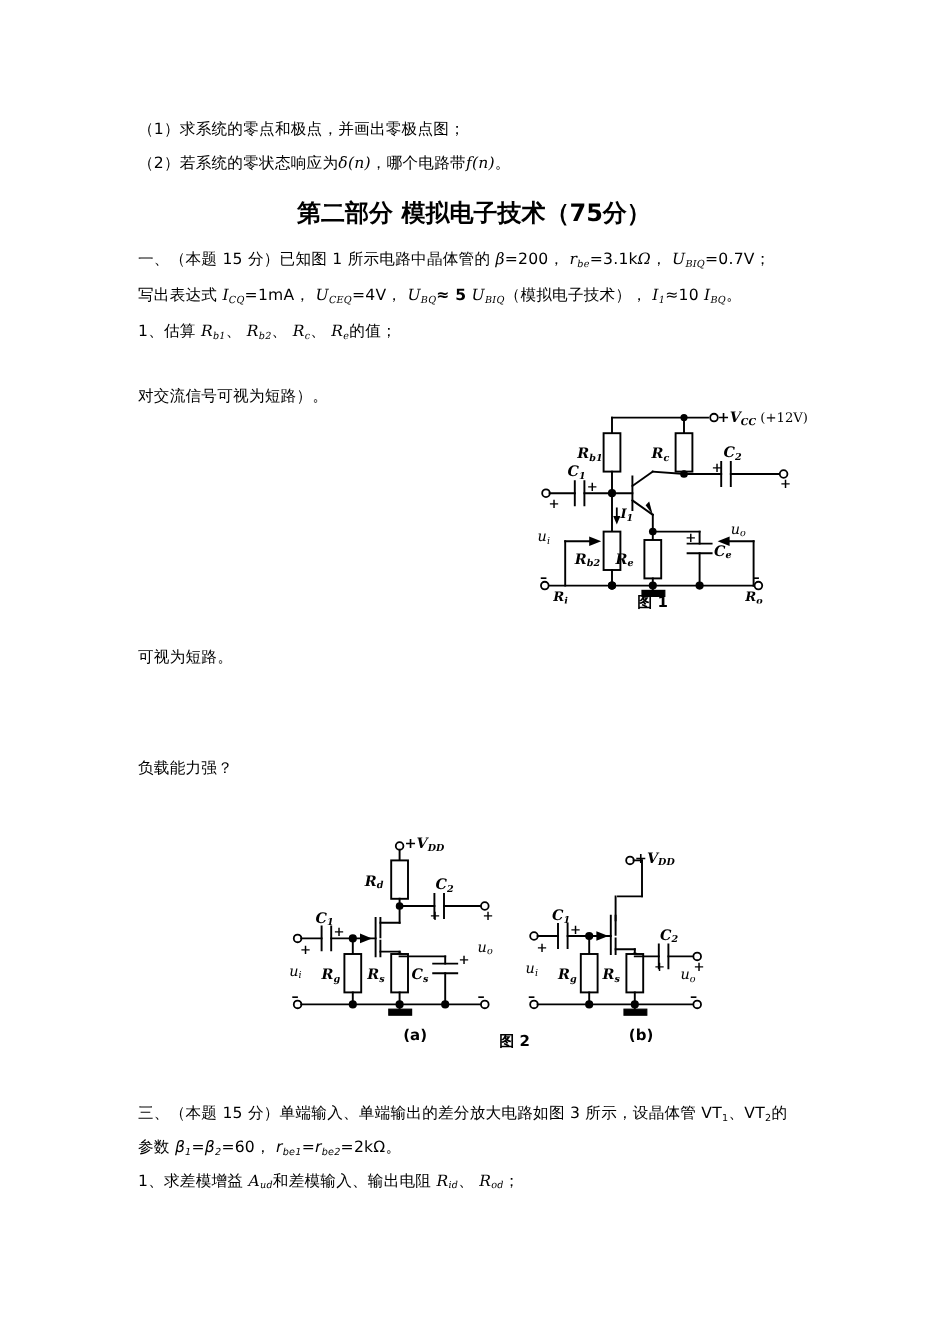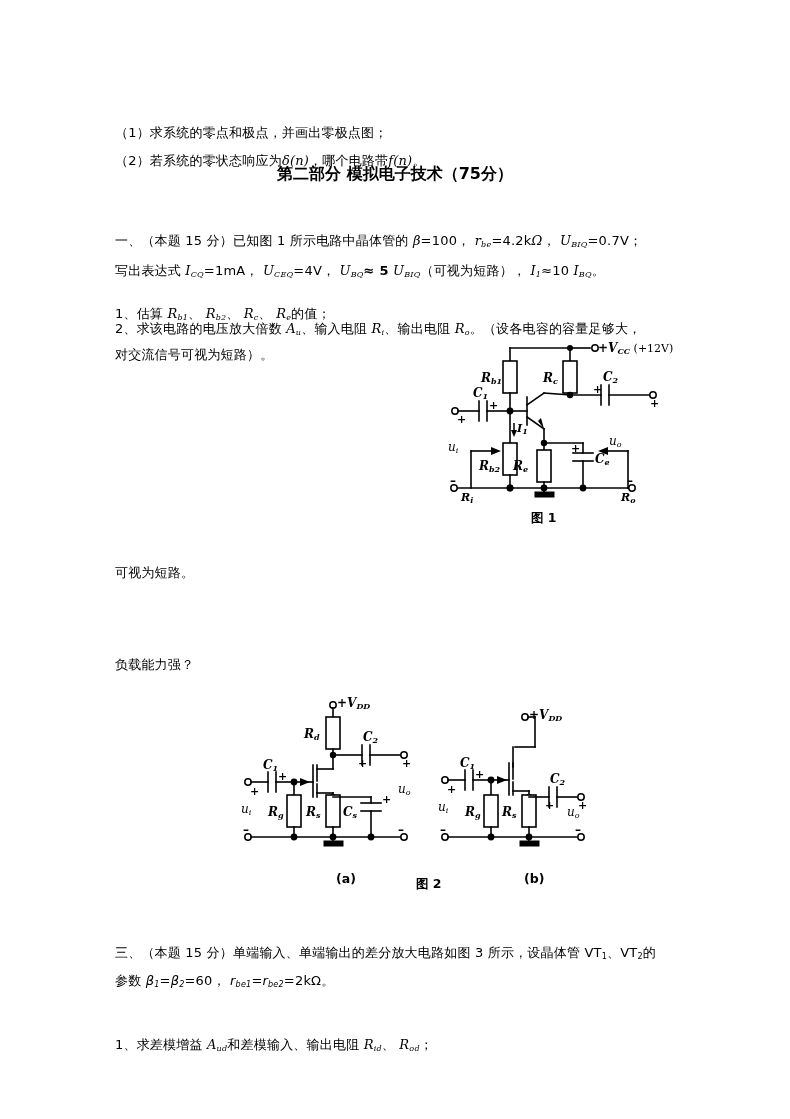--- a/index.html
+++ b/index.html
@@ -13,41 +13,40 @@
   }
   .page { position:absolute; left:0; top:0; width:790px; height:1119px; }
 
   .line {
     position:absolute;
     font-size:13.5px;
     line-height:18px;
     white-space:nowrap;
     letter-spacing:0.2px;
   }
-  .cn { font-family:"DejaVu Sans", sans-serif; font-size:13px;margin-top:24px; }
+  .cn { font-family:"DejaVu Sans", sans-serif; font-size:13px; }
   .bi { font-style:italic; font-weight:normal; font-family:"DejaVu Serif", serif; }
   .b  { font-weight:bold; }
   sub { font-size:0.62em; vertical-align:-0.28em; }
 
   .center-title {
     position:absolute;
     width:790px; text-align:center;
     font-family:"DejaVu Sans", sans-serif;
     font-weight:bold;
-    font-size:16px;
+    font-size:20px;
   }
 
   .fig { position:absolute; }
   .cap {
     position:absolute;
     font-family:"DejaVu Sans", sans-serif;
     font-size:12.5px;
     font-weight:bold;
     white-space:nowrap;
-    margin-top:16px;
   }
   svg { display:block; }
   svg text { font-family:"DejaVu Serif", serif; }
 </style>
 </head>
 <body>
 
 <div class="page">
 
   <div class="line cn" style="left:115px; top:100px;">
@@ -57,49 +56,43 @@
   <div class="line cn" style="left:115px; top:128px;">
     <span>（2）若系统的零状态响应为</span><span class="bi">δ(n)</span><span>，哪个电路带</span><span class="bi">f(n)</span><span>。</span>
   </div>
 
   <div class="center-title" style="top:164px;">
     <span>第二部分  模拟电子技术（75分）</span>
   </div>
 
   <div class="line cn" style="left:115px; top:208px;">
     <span>一、（本题 15 分）已知图 1 所示电路中晶体管的</span>
-    <span class="bi">β</span><span>=100，</span>
-    <span class="bi">r</span><sub class="bi">be</sub><span>=4.2k</span><span class="bi">Ω</span><span>，</span>
+    <span class="bi">β</span><span>=200，</span>
+    <span class="bi">r</span><sub class="bi">be</sub><span>=3.1k</span><span class="bi">Ω</span><span>，</span>
     <span class="bi">U</span><sub class="bi">BIQ</sub><span>=0.7V；</span>
   </div>
 
   <div class="line cn" style="left:115px; top:238px;">
     <span>写出表达式</span>
     <span class="bi">I</span><sub class="bi">CQ</sub><span>=1mA，</span>
     <span class="bi">U</span><sub class="bi">CEQ</sub><span>=4V，</span>
     <span class="bi">U</span><sub class="bi">BQ</sub><span class="b">≈ 5</span>
-    <span class="bi">U</span><sub class="bi">BIQ</sub><span>（可视为短路），</span>
+    <span class="bi">U</span><sub class="bi">BIQ</sub><span>（模拟电子技术），</span>
     <span class="bi">I</span><sub class="bi">1</sub><span>≈10</span>
     <span class="bi">I</span><sub class="bi">BQ</sub><span>。</span>
   </div>
 
-  <div class="line cn" style="left:115px; top:281px;text-align:right;">
+  <div class="line cn" style="left:115px; top:268px;text-align:right;">
     <span>1、估算</span>
     <span class="bi">R</span><sub class="bi">b1</sub><span>、</span>
     <span class="bi">R</span><sub class="bi">b2</sub><span>、</span>
     <span class="bi">R</span><sub class="bi">c</sub><span>、</span>
     <span class="bi">R</span><sub class="bi">e</sub><span>的值；</span>
   </div>
 
-  <div class="line cn" style="left:115px; top:296px;">
-    <span>2、求该电路的电压放大倍数</span>
-    <span class="bi">A</span><sub class="bi">u</sub><span>、输入电阻</span>
-    <span class="bi">R</span><sub class="bi">i</sub><span>、输出电阻</span>
-    <span class="bi">R</span><sub class="bi">o</sub><span>。（设各电容的容量足够大，</span>
-  </div>
   <div class="line cn" style="left:115px; top:322px;">
     <span>对交流信号可视为短路）。</span>
   </div>
 
   <div class="fig" style="left:443px; top:333px;">
     <svg width="255" height="170" viewBox="0 0 255 170">
       <g stroke="#000" stroke-width="1.6" fill="none" stroke-linecap="square">
 
         <line x1="67" y1="15" x2="127" y2="15"></line>
         <line x1="127" y1="15" x2="147" y2="15"></line>
@@ -385,20 +378,20 @@
   </div>
 
   <div class="line cn" style="left:115px; top:920px;">
     <span>三、（本题 15 分）单端输入、单端输出的差分放大电路如图 3 所示，设晶体管 VT</span><sub>1</sub><span>、VT</span><sub>2</sub><span>的</span>
   </div>
 
   <div class="line cn" style="left:115px; top:948px;">
     <span>参数 </span><span style="font-style:italic">β</span><sub style="font-style:italic">1</sub><span>=</span><span style="font-style:italic">β</span><sub style="font-style:italic">2</sub><span>=60， </span><span style="font-style:italic">r</span><sub style="font-style:italic">be1</sub><span>=</span><span style="font-style:italic">r</span><sub style="font-style:italic">be2</sub><span>=2kΩ。</span>
   </div>
 
-  <div class="line cn" style="left:115px; top:1012px;">
+  <div class="line cn" style="left:115px; top:976px;">
     <span>1、求差模增益</span>
     <span class="bi">A</span><sub class="bi">ud</sub><span>和差模输入、输出电阻</span>
     <span class="bi">R</span><sub class="bi">id</sub><span>、</span>
     <span class="bi">R</span><sub class="bi">od</sub><span>；</span>
   </div>
 
 </div>
 
 </body></html>

